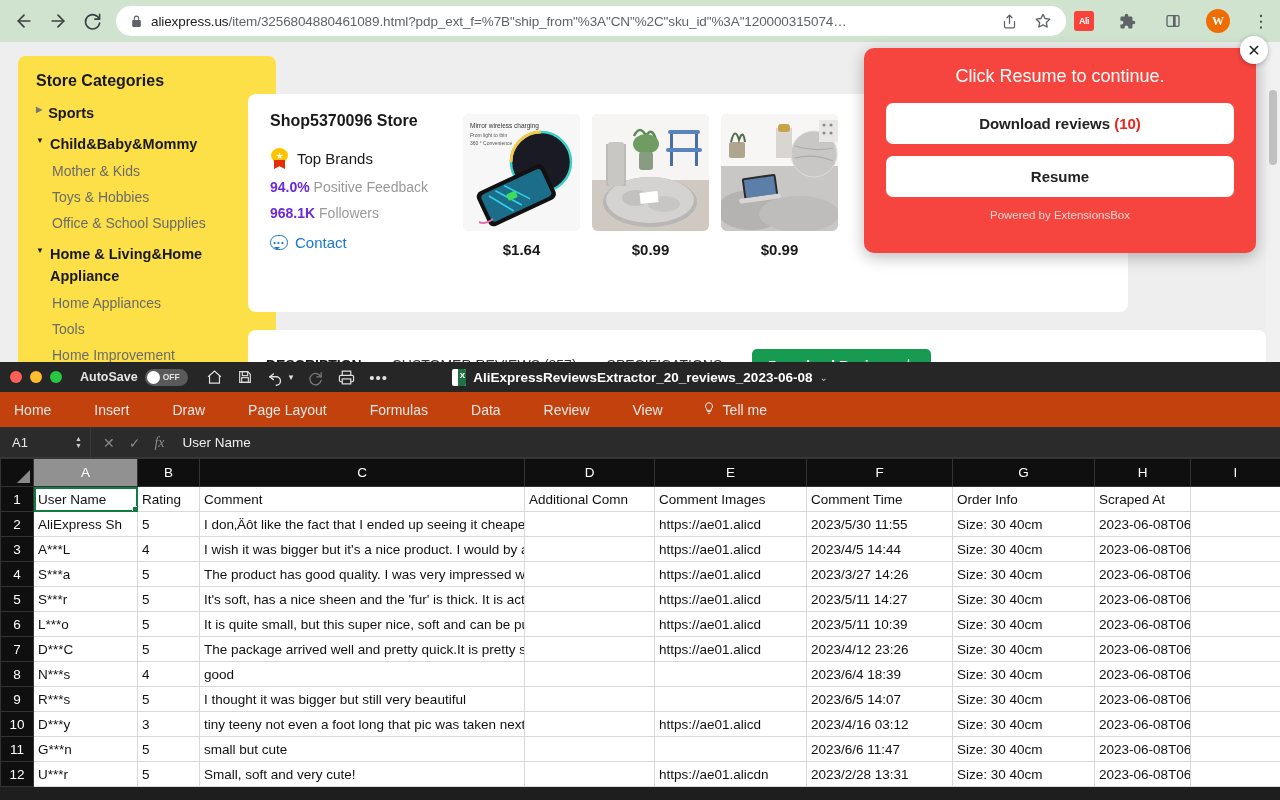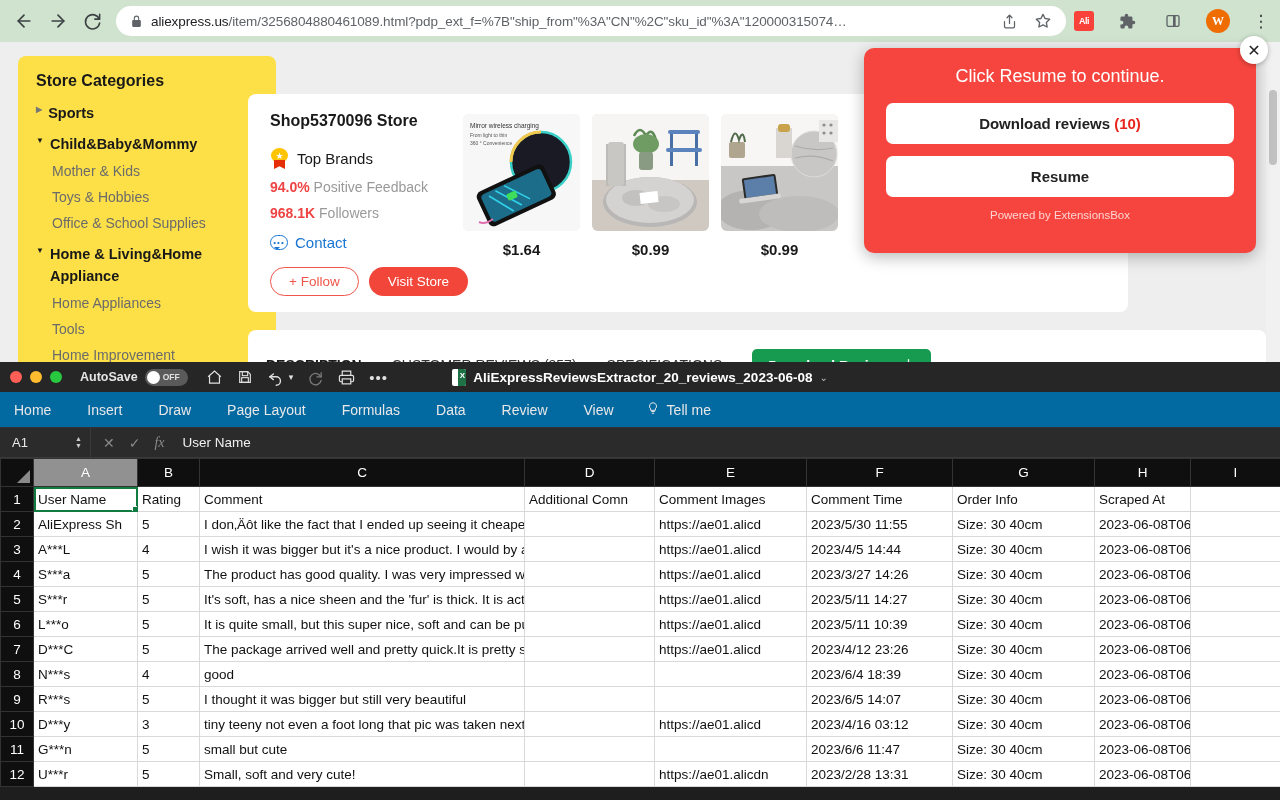--- a/index.html
+++ b/index.html
@@ -100,21 +100,21 @@
   }
   .medal {
     width:19px; height:21px; position:relative; flex:0 0 auto;
   }
   .medal .disc { position:absolute; top:0; left:1px; width:17px;height:15px;
      background:#FFC400; border-radius:50%;
      display:flex;align-items:center;justify-content:center; font-size:9px; color:#fff;}
   .medal .rib { position:absolute; bottom:0; left:4px; width:11px; height:9px;
      background:#E62E04; clip-path: polygon(0 0,100% 0,100% 100%,50% 70%,0 100%); }
   .stat-line { margin-top: 10px; font-size: 14px; color: #999; }
-  .stat-line b { color: #ef4444; font-weight: bold; }
+  .stat-line b { color: #6d28d9; font-weight: bold; }
   .contact {
     display:flex; align-items:center; gap: 7px; margin-top: 13px;
     color: #1976d2; font-size: 15px;
   }
   .bubble { width:18px;height:15px;border:1.8px solid #1976d2;border-radius:8px;
      position:relative; display:flex;align-items:center;justify-content:center;
      font-size:8px; letter-spacing:1px; color:#1976d2; flex:0 0 auto;}
   .bubble:after{content:"";position:absolute;bottom:-4px;left:3px;
      border:3px solid transparent;border-top-color:#1976d2;}
   .store-btns { display:flex; gap: 10px; margin-top: 16px; }
@@ -221,22 +221,22 @@
   .xls-mini {
     width:14px;height:17px;background:#fff;border-radius:2px;position:relative;
     display:flex;align-items:center;justify-content:flex-end;
   }
   .xls-mini:after{content:"";width:8px;height:17px;background:#1e7145;
      border-radius:0 2px 2px 0;}
   .xls-mini:before{content:"X";position:absolute;right:1px;top:2px;z-index:2;
      font-size:8px;color:#fff;font-weight:bold;}
 
   .ribbon {
-    height: 36px; background:#0369a1; display:flex; align-items:center;
-    padding: 0 14px; gap: 8px; border-bottom:1px solid #333;
+    height: 36px; background:#c2410c; display:flex; align-items:center;
+    padding: 0 14px; gap: 15px; border-bottom:1px solid #333;
   }
   .ribbon-tab {
     color:#e8e8e8; font-size: 14px; padding: 0 14px; white-space:nowrap;
   }
   .ribbon-tab:first-child { padding-left: 0; }
   .tellme { display:flex; align-items:center; gap: 7px; color:#e8e8e8;
     font-size: 14px; padding-left: 10px; }
 
   .formula-bar {
     height: 30px; background:#2b2b2b; display:flex; align-items:center;
@@ -394,24 +394,20 @@
     <div class="stat-line">
       <b>968.1K</b>
       <span>Followers</span>
     </div>
 
     <div class="contact">
       <span class="bubble">•••</span>
       <span>Contact</span>
     </div>
 
-    <div class="store-btns">
-      <div class="btn-follow">+ Follow</div>
-      <div class="btn-visit">Visit Store</div>
-    </div>
 
     <div class="prod-strip">
       <div class="prod">
         <div class="prod-img">
           <svg width="117" height="117" viewBox="0 0 117 117">
             <rect width="117" height="117" fill="#f7f7f7"></rect>
             <text x="7" y="14" font-size="6.5" fill="#333" font-family="Liberation Sans, sans-serif">Mirror wireless charging</text>
             <text x="7" y="23" font-size="5" fill="#555" font-family="Liberation Sans, sans-serif">From light to thin</text>
             <text x="7" y="31" font-size="5" fill="#555" font-family="Liberation Sans, sans-serif">360 ° Convenience</text>
             <ellipse cx="78" cy="48" rx="30" ry="30" fill="#1a1a24"></ellipse>

